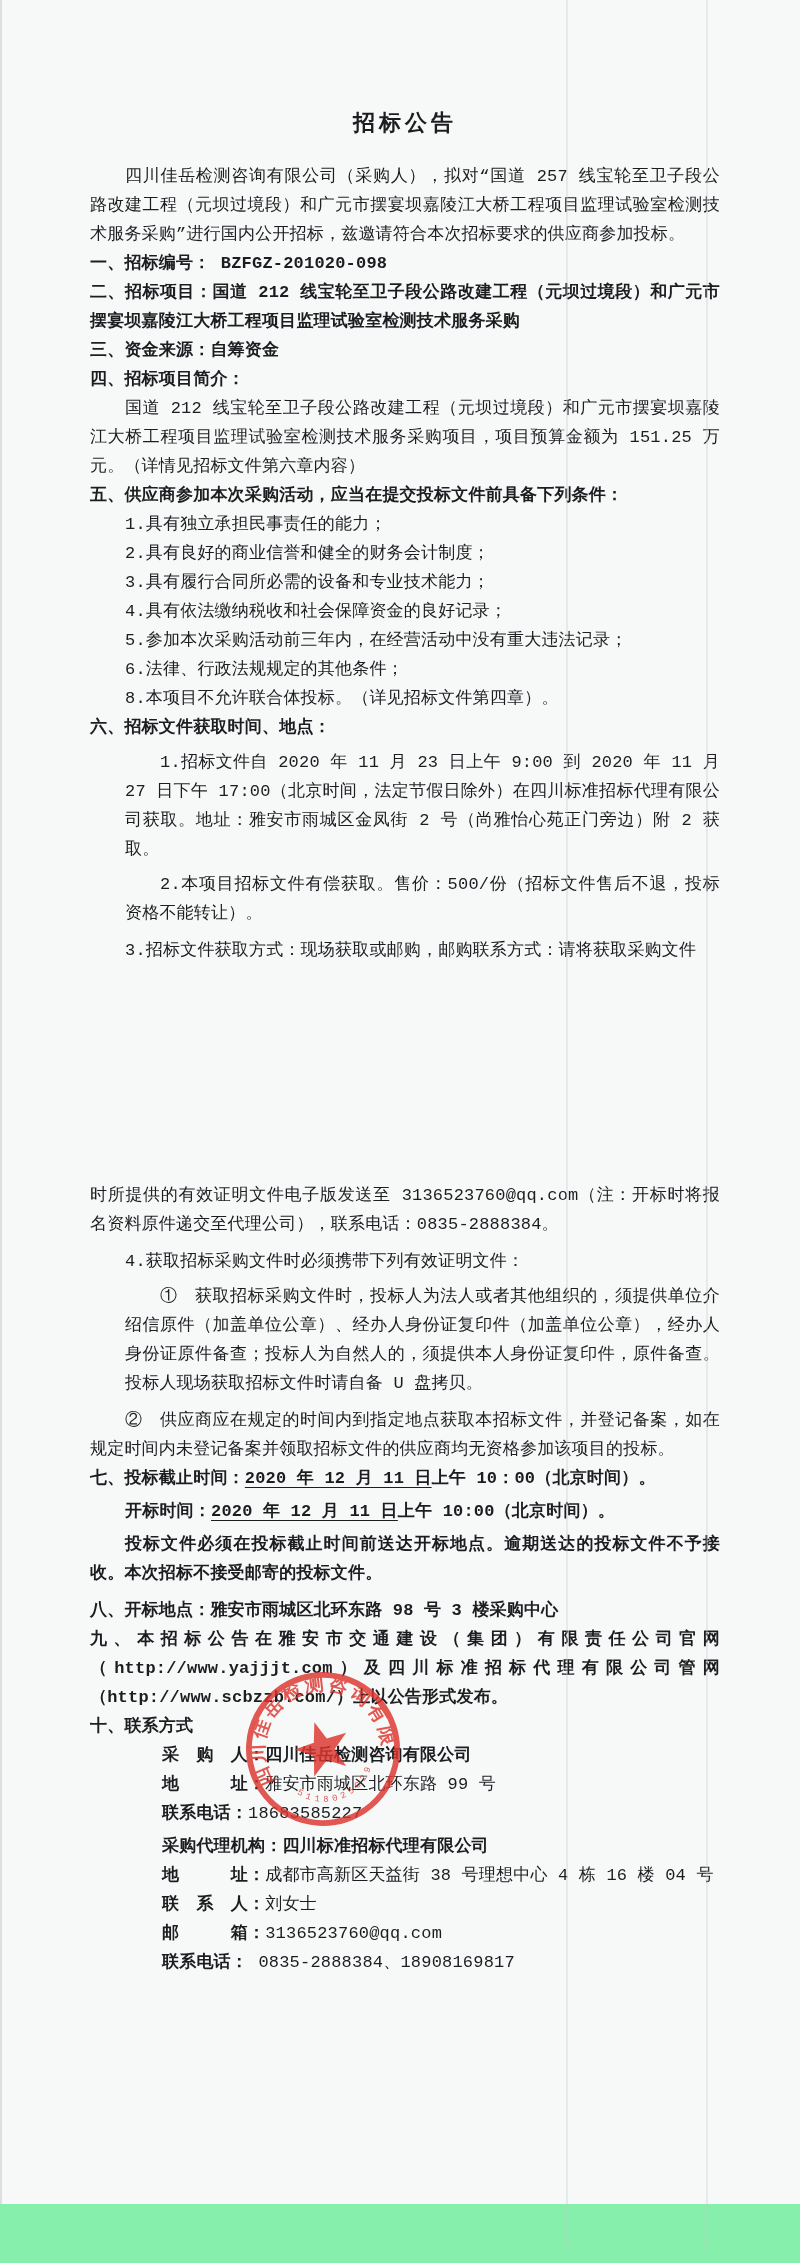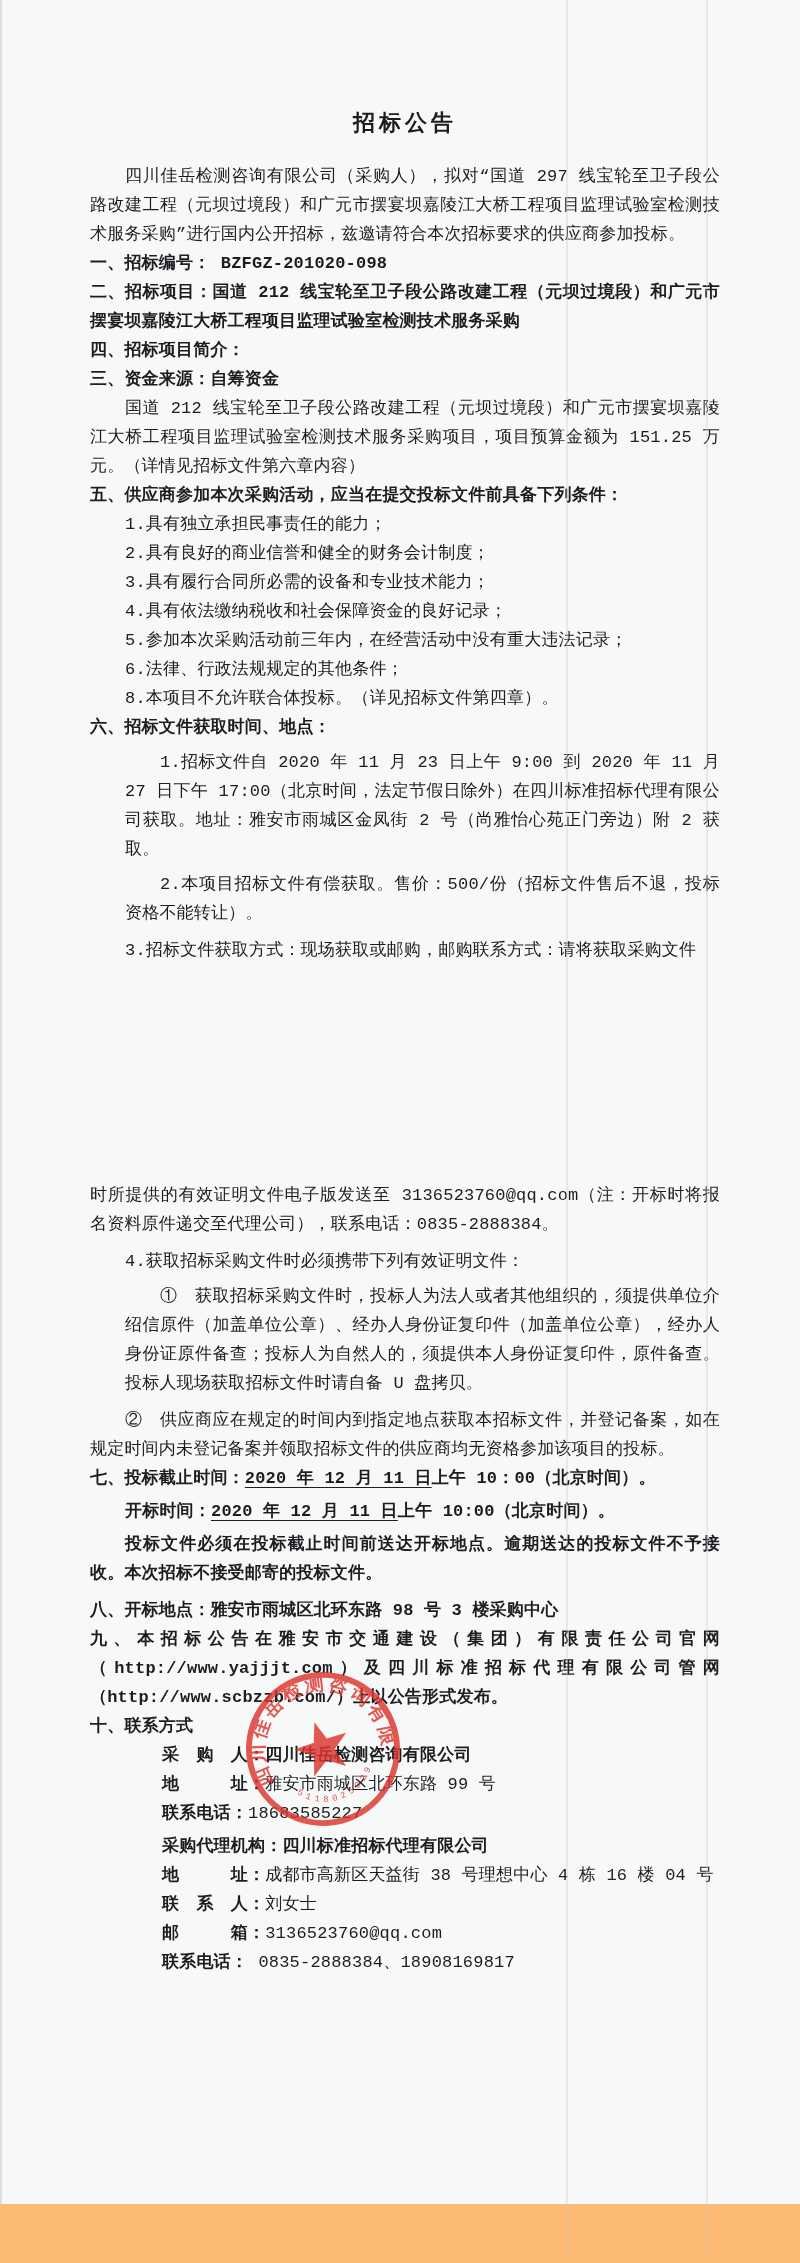--- a/index.html
+++ b/index.html
@@ -2,21 +2,21 @@
 <html><head>
 <meta charset="utf-8">
 <style>
   html,body{margin:0;padding:0;background:#ffffff;}
   body{
     width:800px;height:2263px;position:relative;overflow:hidden;
     font-family:"Liberation Serif","DejaVu Serif",serif;
     color:#1c1d20;
     -webkit-font-smoothing:antialiased;
   }
-  .canvas{position:absolute;inset:0;background:#fdba74;}
+  .canvas{position:absolute;inset:0;background:#86efac;}
   .page{
     position:absolute;left:0;width:800px;background:#f7f8f8;
     border-left:2px solid #dcdedf;box-sizing:border-box;
   }
   .page1{top:0;height:1122px;padding:108px 80px 0 88px;}
   .page2{top:1083px;height:1121px;padding:98px 80px 0 88px;}
   .page-gap{position:absolute;left:0;top:1122px;width:800px;height:9px;background:#ffffff;}
   .crease{position:absolute;top:0;width:2px;height:2252px;background:rgba(198,203,206,0.35);pointer-events:none;}
   .crease.c1{left:566px;}
   .crease.c2{left:706px;}
@@ -46,25 +46,25 @@
   }
 </style>
 </head>
 <body>
 
 <div class="canvas">
 
   <div class="page page1">
     <h1 class="doc-title">招标公告</h1>
     <div>
-        <p class="par ind">四川佳岳检测咨询有限公司（采购人），拟对“国道 297 线宝轮至卫子段公路改建工程（元坝过境段）和广元市摆宴坝嘉陵江大桥工程项目监理试验室检测技术服务采购”进行国内公开招标，兹邀请符合本次招标要求的供应商参加投标。</p>
+        <p class="par ind">四川佳岳检测咨询有限公司（采购人），拟对“国道 257 线宝轮至卫子段公路改建工程（元坝过境段）和广元市摆宴坝嘉陵江大桥工程项目监理试验室检测技术服务采购”进行国内公开招标，兹邀请符合本次招标要求的供应商参加投标。</p>
         <p class="par h">一、招标编号：  BZFGZ-201020-098</p>
         <p class="par h">二、招标项目：国道 212 线宝轮至卫子段公路改建工程（元坝过境段）和广元市摆宴坝嘉陵江大桥工程项目监理试验室检测技术服务采购</p>
+        <p class="par h">三、资金来源：自筹资金</p>
         <p class="par h">四、招标项目简介：</p>
-        <p class="par h">三、资金来源：自筹资金</p>
         <p class="par ind">国道 212 线宝轮至卫子段公路改建工程（元坝过境段）和广元市摆宴坝嘉陵江大桥工程项目监理试验室检测技术服务采购项目，项目预算金额为 151.25 万元。（详情见招标文件第六章内容）</p>
         <p class="par h">五、供应商参加本次采购活动，应当在提交投标文件前具备下列条件：</p>
         <p class="par ind">1.具有独立承担民事责任的能力；</p>
         <p class="par ind">2.具有良好的商业信誉和健全的财务会计制度；</p>
         <p class="par ind">3.具有履行合同所必需的设备和专业技术能力；</p>
         <p class="par ind">4.具有依法缴纳税收和社会保障资金的良好记录；</p>
         <p class="par ind">5.参加本次采购活动前三年内，在经营活动中没有重大违法记录；</p>
         <p class="par ind">6.法律、行政法规规定的其他条件；</p>
         <p class="par ind">8.本项目不允许联合体投标。（详见招标文件第四章）。</p>
         <p class="par h">六、招标文件获取时间、地点：</p>

